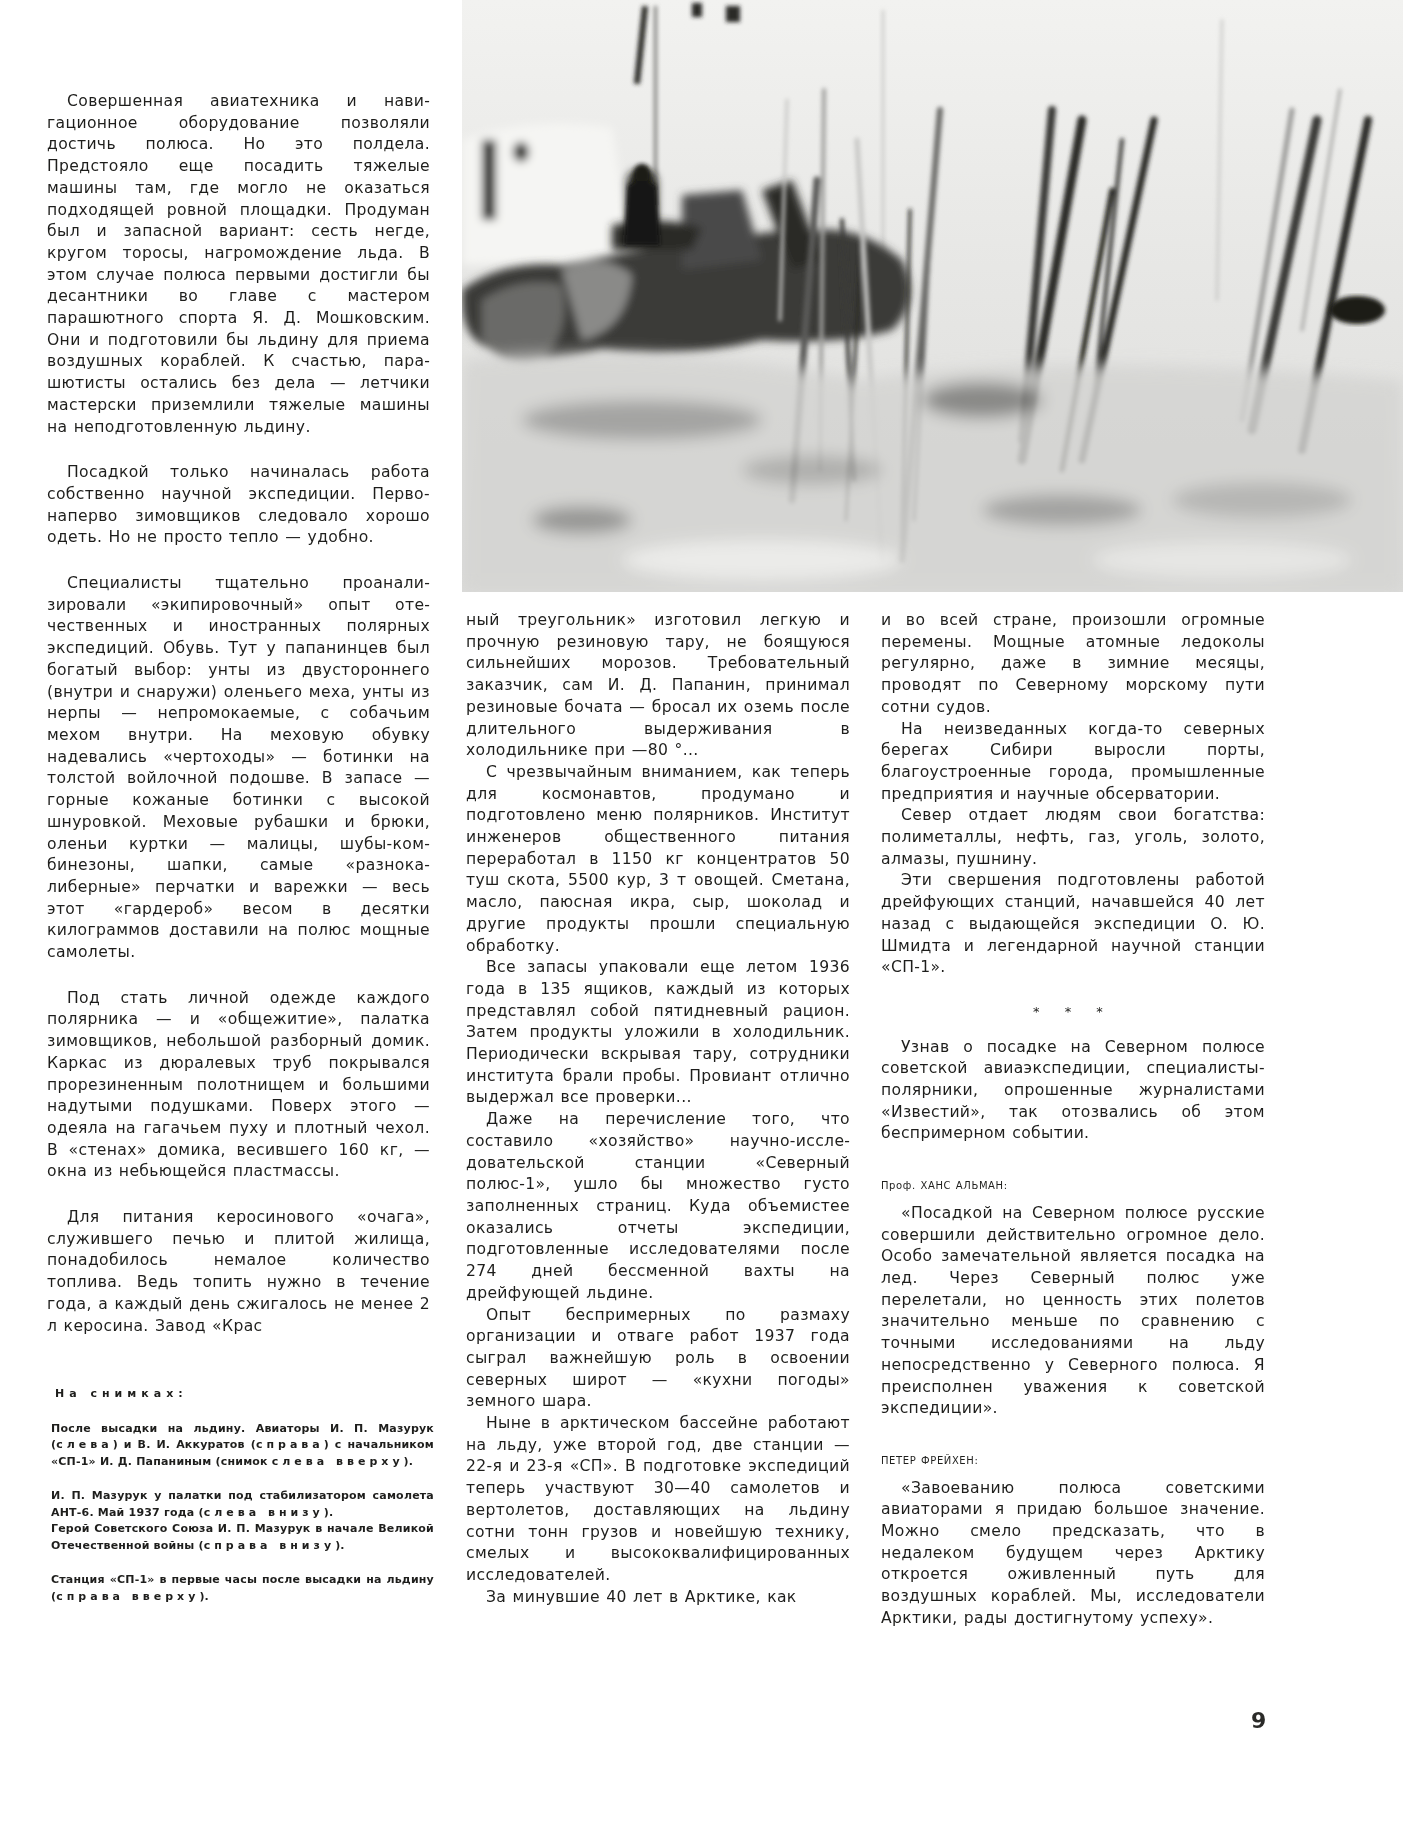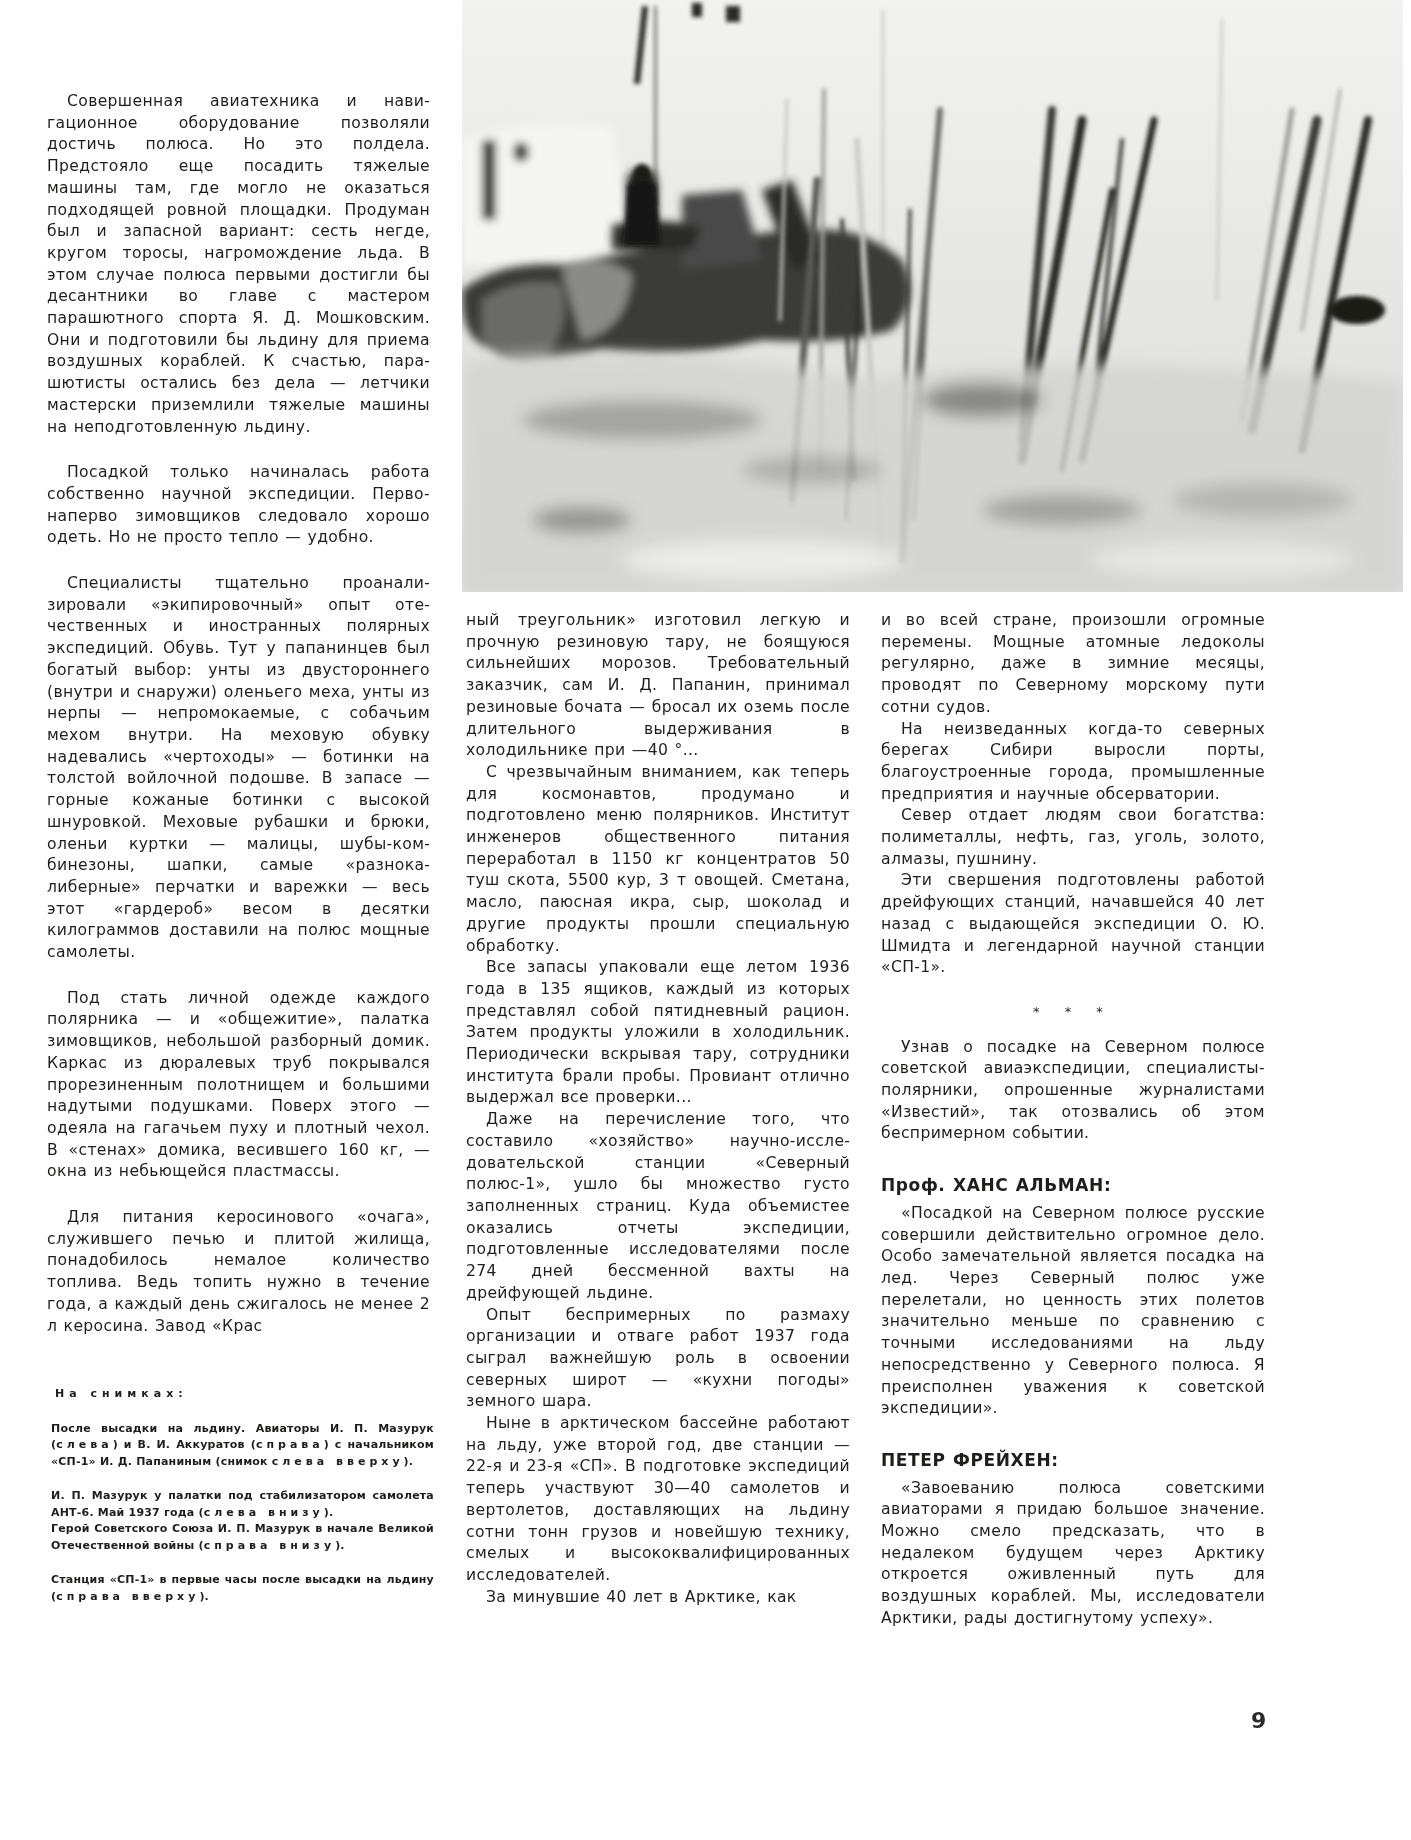--- a/index.html
+++ b/index.html
@@ -11,21 +11,21 @@
     position: absolute; font-size: 15.6px; line-height: 21.7px;
     text-align: justify; hyphens: manual; letter-spacing: 0.35px; word-spacing: 1px;
   }
   .col p { margin: 0; text-indent: 20px; }
   .col p.noindent { text-indent: 0; }
   .col p.gap { margin-top: 24px; }
   #col-left { left: 47px; top: 91px; width: 383px; }
   #col-mid { left: 466px; top: 610px; width: 384px; }
   #col-right { left: 881px; top: 610px; width: 384px; }
   .stars { text-align: center; text-indent: 0 !important; margin: 22px 0 14px !important; letter-spacing: 10px; font-size: 13px; }
-  .speaker { font-weight: bold; text-indent: 0 !important; margin-top: 30px !important; margin-bottom: 6px !important; font-size: 17px; letter-spacing: 0.6px; }
+  .speaker { font-weight: normal; text-indent: 0 !important; margin-top: 30px !important; margin-bottom: 6px !important; font-size: 10px; letter-spacing: 0.6px; }
   .captions {
     position: absolute; left: 51px; top: 1386px; width: 383px;
     font-family: "DejaVu Sans", sans-serif; font-weight: bold; font-size: 11px; line-height: 16.5px;
     text-align: justify; color: #1e1e1c; letter-spacing: 0.2px;
   }
   .captions .cap-title { letter-spacing: 5px; margin-bottom: 18px; margin-left: 4px; }
   .captions p { margin: 0 0 18px 0; }
   .captions p.tight { margin-bottom: 0; }
   .sp { letter-spacing: 4px; }
   #photo {
@@ -146,21 +146,21 @@
   </p>
   <p>
     <span>Герой Советского Союза И. П. Ма­зурук в начале Великой Отечествен­ной войны (</span><span class="sp">справа внизу</span><span>).</span>
   </p>
   <p>
     <span>Станция «СП-1» в первые часы после высадки на льдину (</span><span class="sp">справа вверху</span><span>).</span>
   </p>
 </div>
 
 <div id="col-mid" class="col">
-  <p class="noindent">ный треугольник» изготовил легкую и прочную резиновую тару, не боя­щуюся сильнейших морозов. Требо­вательный заказчик, сам И. Д. Папа­нин, принимал резиновые бочата — бросал их оземь после длительного выдерживания в холодильнике при —40 °...</p>
+  <p class="noindent">ный треугольник» изготовил легкую и прочную резиновую тару, не боя­щуюся сильнейших морозов. Требо­вательный заказчик, сам И. Д. Папа­нин, принимал резиновые бочата — бросал их оземь после длительного выдерживания в холодильнике при —80 °...</p>
   <p>С чрезвычайным вниманием, как теперь для космонавтов, продумано и подготовлено меню полярников. Институт инженеров общественного питания переработал в 1150 кг кон­центратов 50 туш скота, 5500 кур, 3 т овощей. Сметана, масло, паюс­ная икра, сыр, шоколад и другие продукты прошли специальную обра­ботку.</p>
   <p>Все запасы упаковали еще летом 1936 года в 135 ящиков, каждый из которых представлял собой пятиднев­ный рацион. Затем продукты уложи­ли в холодильник. Периодически вскрывая тару, сотрудники института брали пробы. Провиант отлично вы­держал все проверки...</p>
   <p>Даже на перечисление того, что составило «хозяйство» научно-иссле­довательской станции «Северный полюс-1», ушло бы множество густо заполненных страниц. Куда объеми­стее оказались отчеты экспедиции, подготовленные исследователями после 274 дней бессменной вахты на дрейфующей льдине.</p>
   <p>Опыт беспримерных по размаху организации и отваге работ 1937 года сыграл важнейшую роль в освоении северных широт — «кухни погоды» земного шара.</p>
   <p>Ныне в арктическом бассейне ра­ботают на льду, уже второй год, две станции — 22-я и 23-я «СП». В подго­товке экспедиций теперь участвуют 30—40 самолетов и вертолетов, до­ставляющих на льдину сотни тонн грузов и новейшую технику, смелых и высококвалифицированных иссле­дователей.</p>
   <p>За минувшие 40 лет в Арктике, как</p>
 </div>
 
 <div id="col-right" class="col">
   <p class="noindent">и во всей стране, произошли огром­ные перемены. Мощные атомные ле­доколы регулярно, даже в зимние месяцы, проводят по Северному морскому пути сотни судов.</p>

